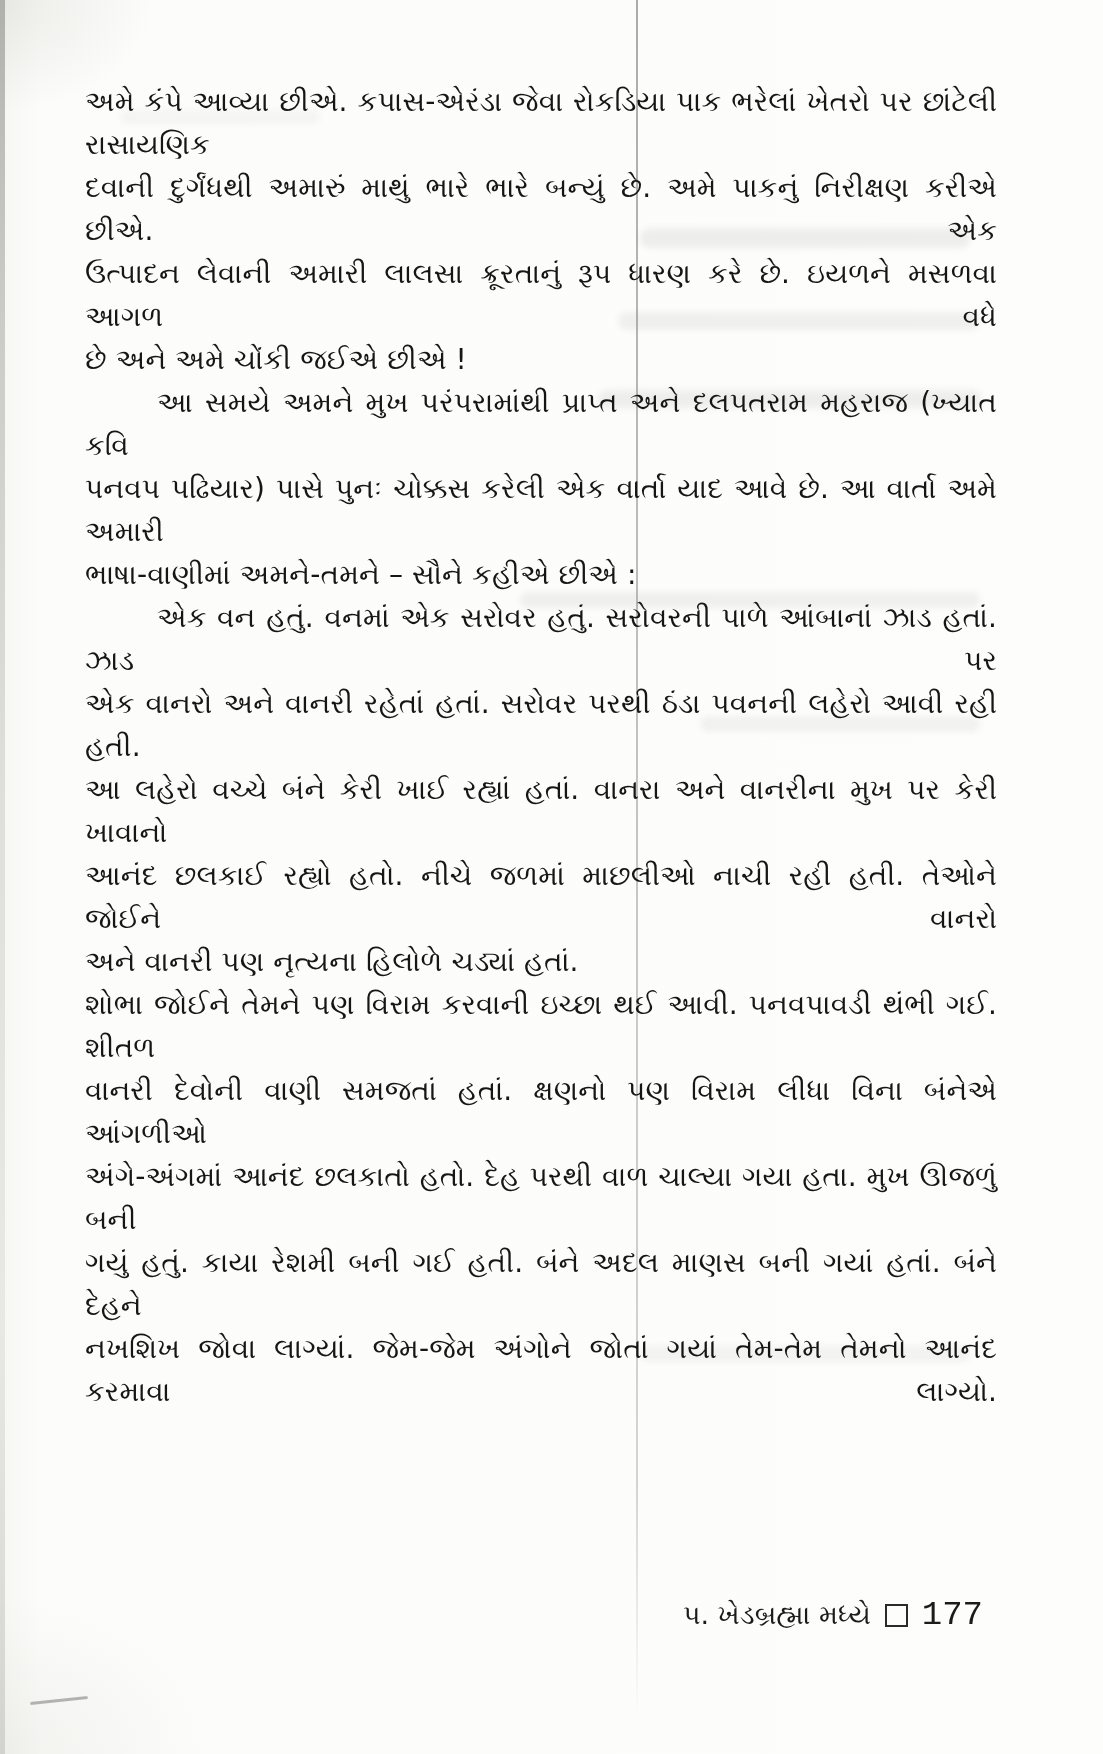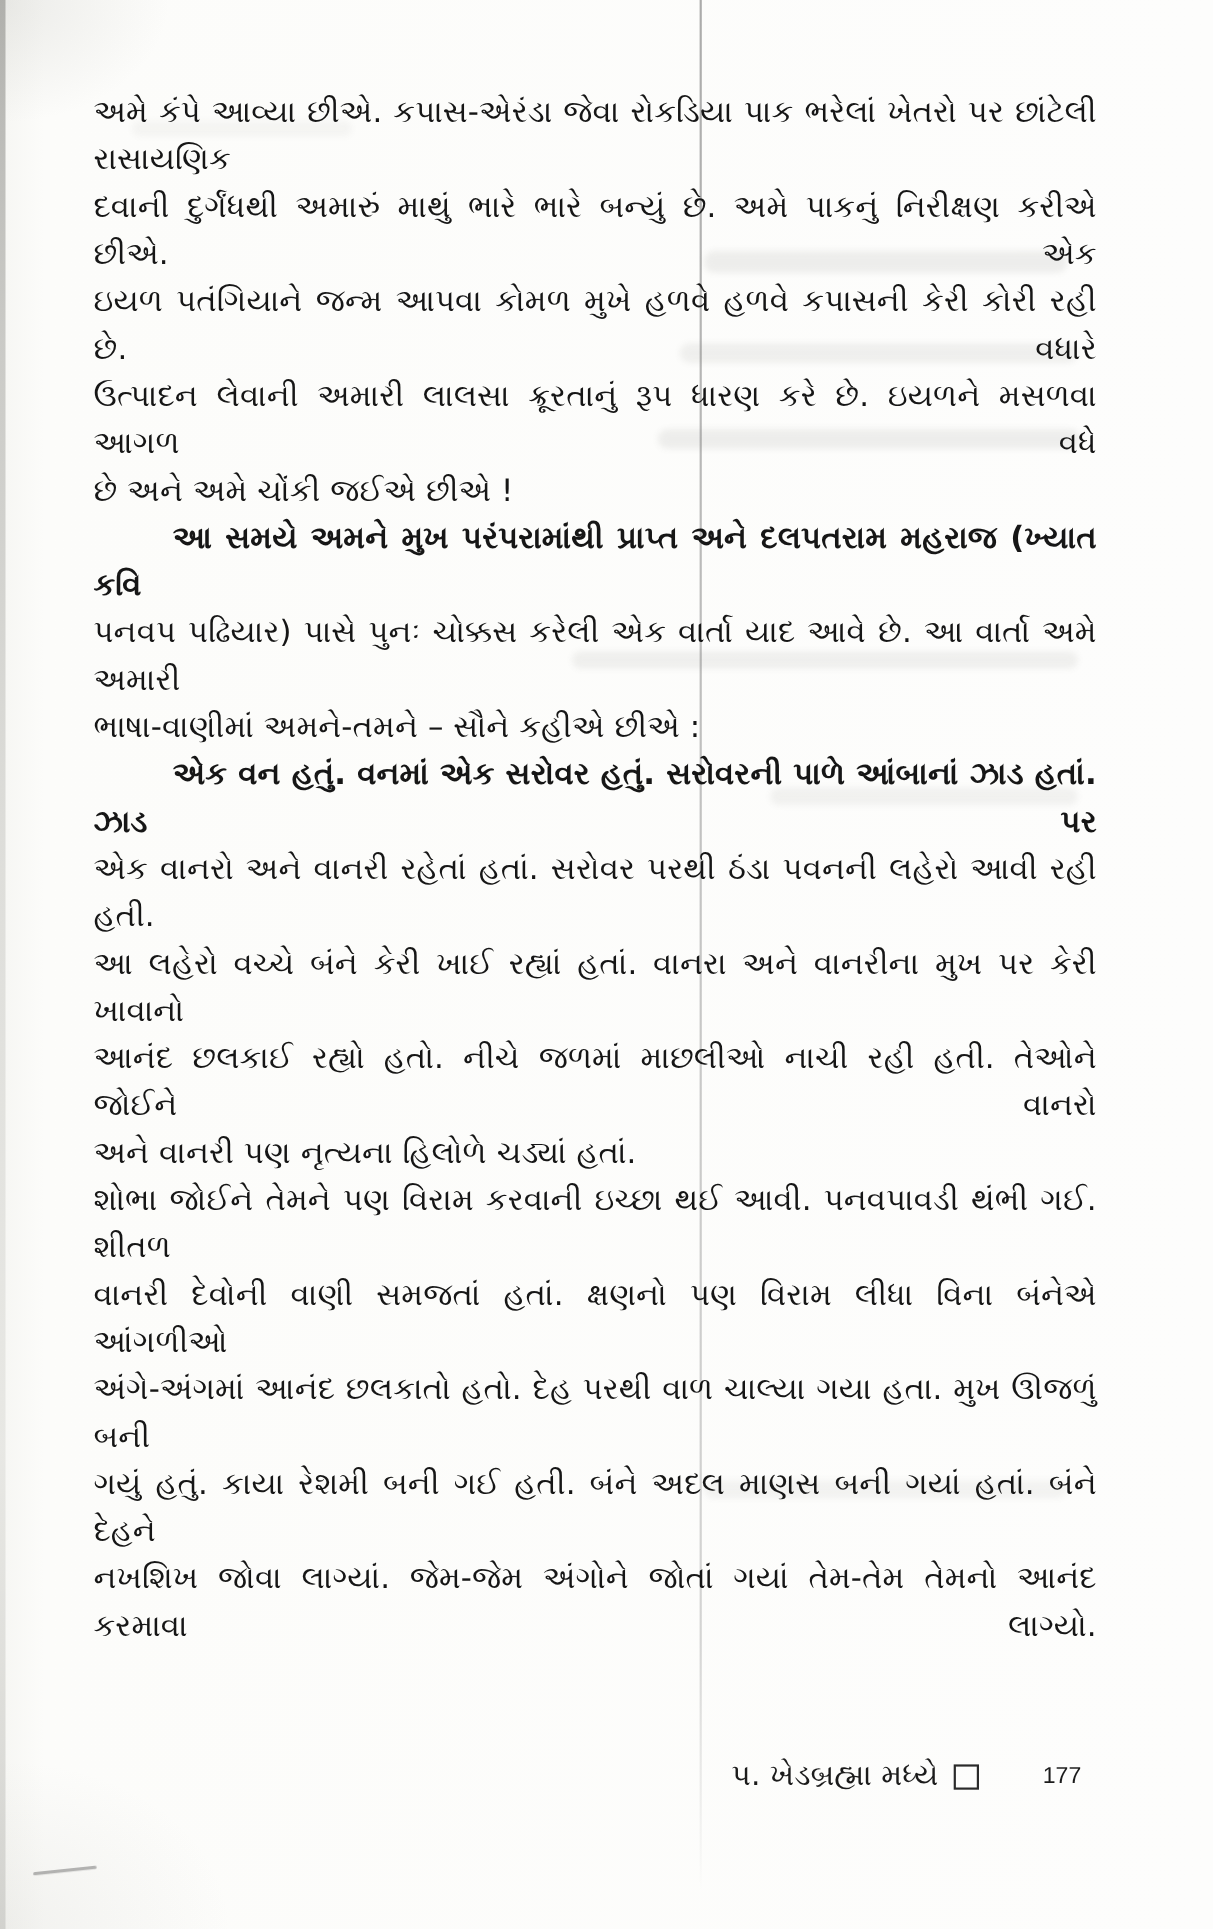--- a/index.html
+++ b/index.html
@@ -45,53 +45,52 @@
     font-size:28px;line-height:43px;
     letter-spacing:.1px;
   }
   .para{margin:0;padding:0;}
   .line{
     text-align:justify;
     text-align-last:justify;
     white-space:normal;
   }
   .line.last{text-align-last:left;}
-  .line.first-indent{text-indent:72px;font-weight:bold;}
+  .line.first-indent{text-indent:72px;}
   .footer{
     position:absolute;right:120px;top:1597px;
     font-size:27px;line-height:36px;color:#1b1b1b;
     display:flex;align-items:center;gap:12px;
   }
   .sq{
     display:inline-block;width:19px;height:19px;
     border:2.5px solid #2a2a2a;background:transparent;
     margin:0 2px;
   }
-  .pgnum{font-family:Liberation Sans, sans-serif;font-size:21px;margin-left:44px;}
+  .pgnum{font-family:Liberation Mono, monospace;font-size:34px;}
 </style>
 </head>
 <body>
 
 <div class="page">
   <div class="edge-left"></div>
   <div class="fold-line"></div>
 
   <div class="ghost g1"></div>
   <div class="ghost g2"></div>
   <div class="ghost g3"></div>
   <div class="ghost g4"></div>
   <div class="ghost g5"></div>
   <div class="ghost g6"></div>
   <div class="ghost g7"></div>
 
   <div class="text-block" id="text-block">
       <div class="para">
         <div class="line">અમે કંપે આવ્યા છીએ. કપાસ-એરંડા જેવા રોકડિયા પાક ભરેલાં ખેતરો પર છાંટેલી રાસાયણિક</div>
         <div class="line">દવાની દુર્ગંધથી અમારું માથું ભારે ભારે બન્યું છે. અમે પાકનું નિરીક્ષણ કરીએ છીએ. એક</div>
-        <div class="line">ઇયળ પતંગિયાને જન્મ આપવા કોમળ મુખે હળવે હળવે કપાસની કેરી કોરી રહી છે. વધારે</div>
         <div class="line">ઉત્પાદન લેવાની અમારી લાલસા ક્રૂરતાનું રૂપ ધારણ કરે છે. ઇયળને મસળવા આગળ વધે</div>
         <div class="line last">છે અને અમે ચોંકી જઈએ છીએ !</div>
       </div>
       <div class="para">
         <div class="line first-indent">આ સમયે અમને મુખ પરંપરામાંથી પ્રાપ્ત અને દલપતરામ મહરાજ (ખ્યાત કવિ</div>
         <div class="line">પનવપ પઢિયાર) પાસે પુનઃ ચોક્કસ કરેલી એક વાર્તા યાદ આવે છે. આ વાર્તા અમે અમારી</div>
         <div class="line last">ભાષા-વાણીમાં અમને-તમને – સૌને કહીએ છીએ :</div>
       </div>
       <div class="para">
         <div class="line first-indent">એક વન હતું. વનમાં એક સરોવર હતું. સરોવરની પાળે આંબાનાં ઝાડ હતાં. ઝાડ પર</div>

